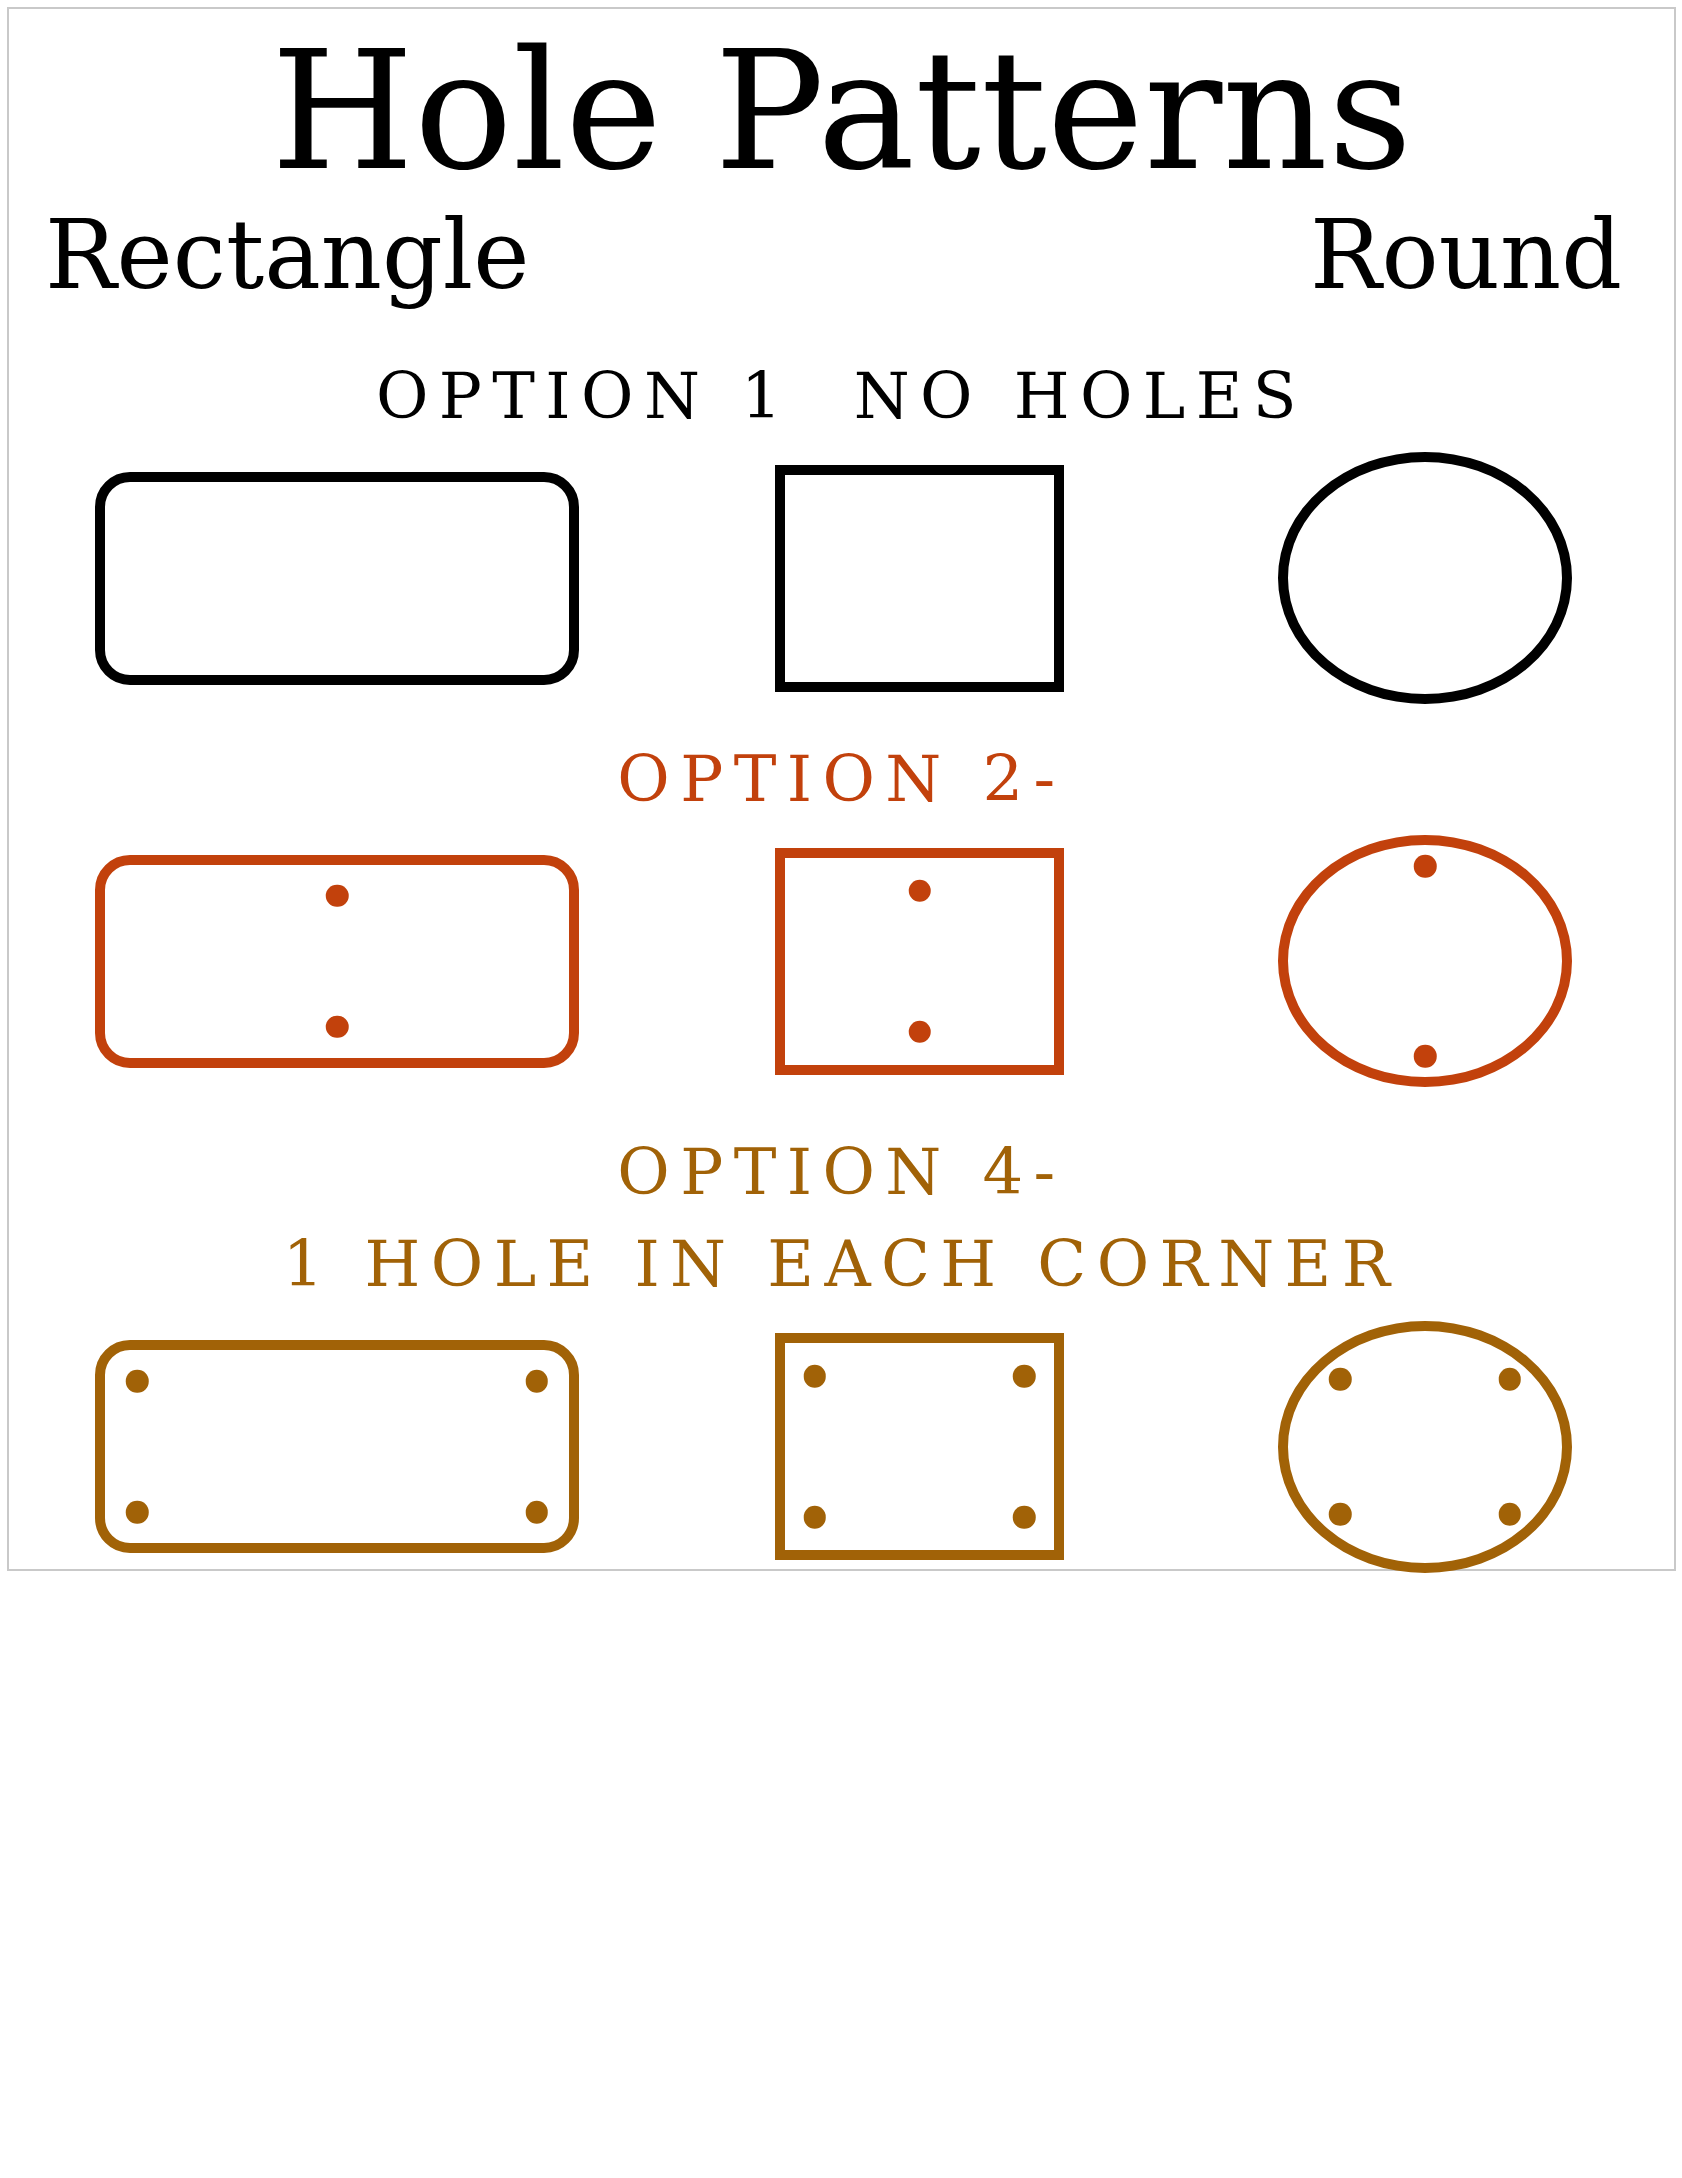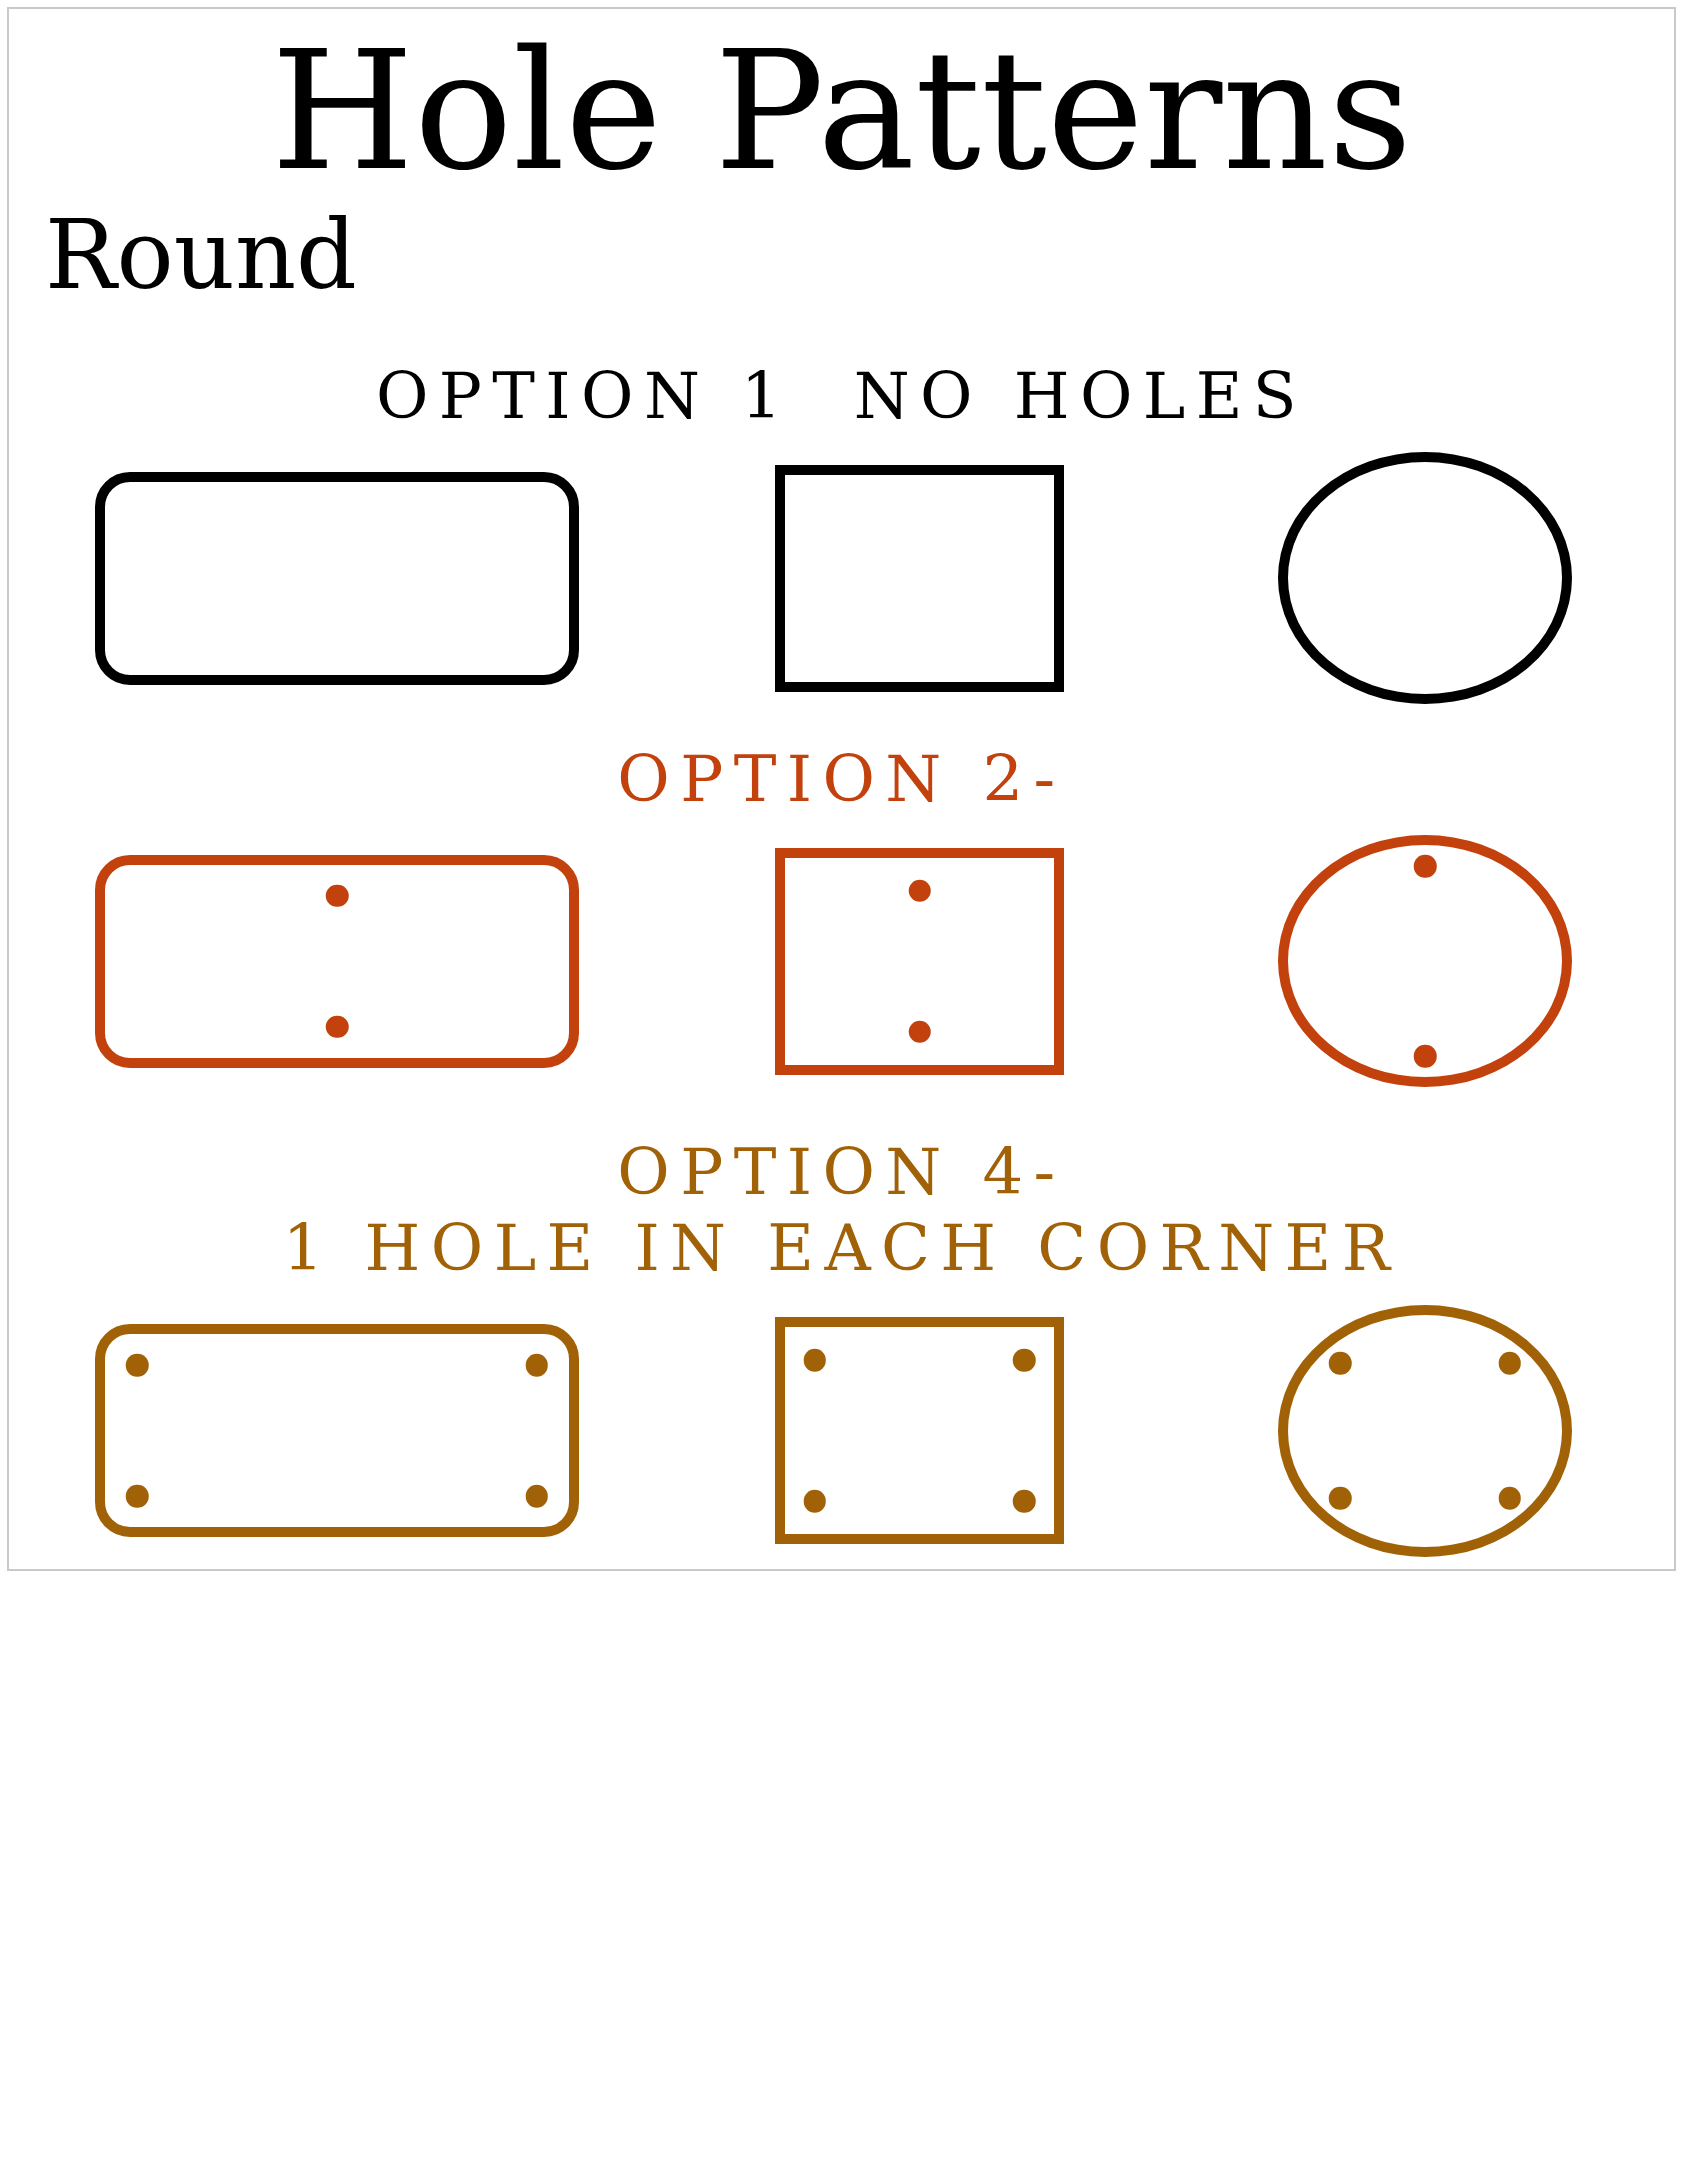--- a/index.html
+++ b/index.html
@@ -43,20 +43,21 @@
   .option.o2 { margin-top: 33px; }
   .option.o3 { margin-top: 33px; }
   .option.o4 { margin-top: 43px; }
 
   .heading {
     font-size: 64px;
     line-height: 1.2;
     letter-spacing: 10.4px;
     text-align: center;
     white-space: pre;
+    margin-top: 16px;
   }
 
   .shapes-row {
     display: flex;
     align-items: center;
     height: 259px;
     margin-top: 14px;
     text-align: left;
   }
   .shape {
@@ -100,20 +101,21 @@
 </style>
 </head>
 <body>
 
 <div class="page">
   <div class="frame"></div>
 
   <h1 class="title">Hole Patterns</h1>
 
   <div class="columns">
+    <span class="col-label">Rectangle</span>
     <span class="col-label">Round</span>
   </div>
 
   <section class="option o1" style="color: rgb(0, 0, 0);">
     <div class="heading">OPTION 1  NO HOLES</div>
     <div class="shapes-row">
       <div class="shape rect"></div>
       <div class="shape square"></div>
       <div class="shape round"></div>
     </div>

